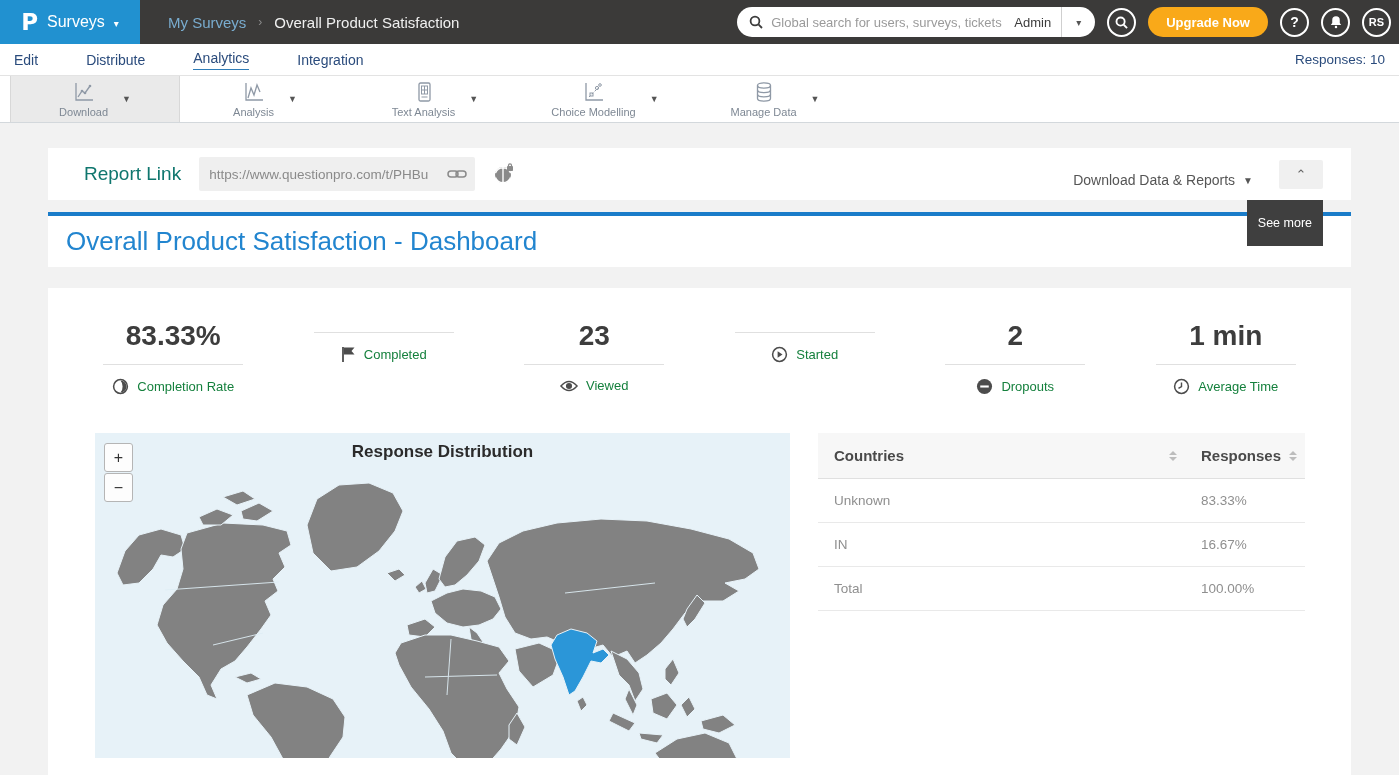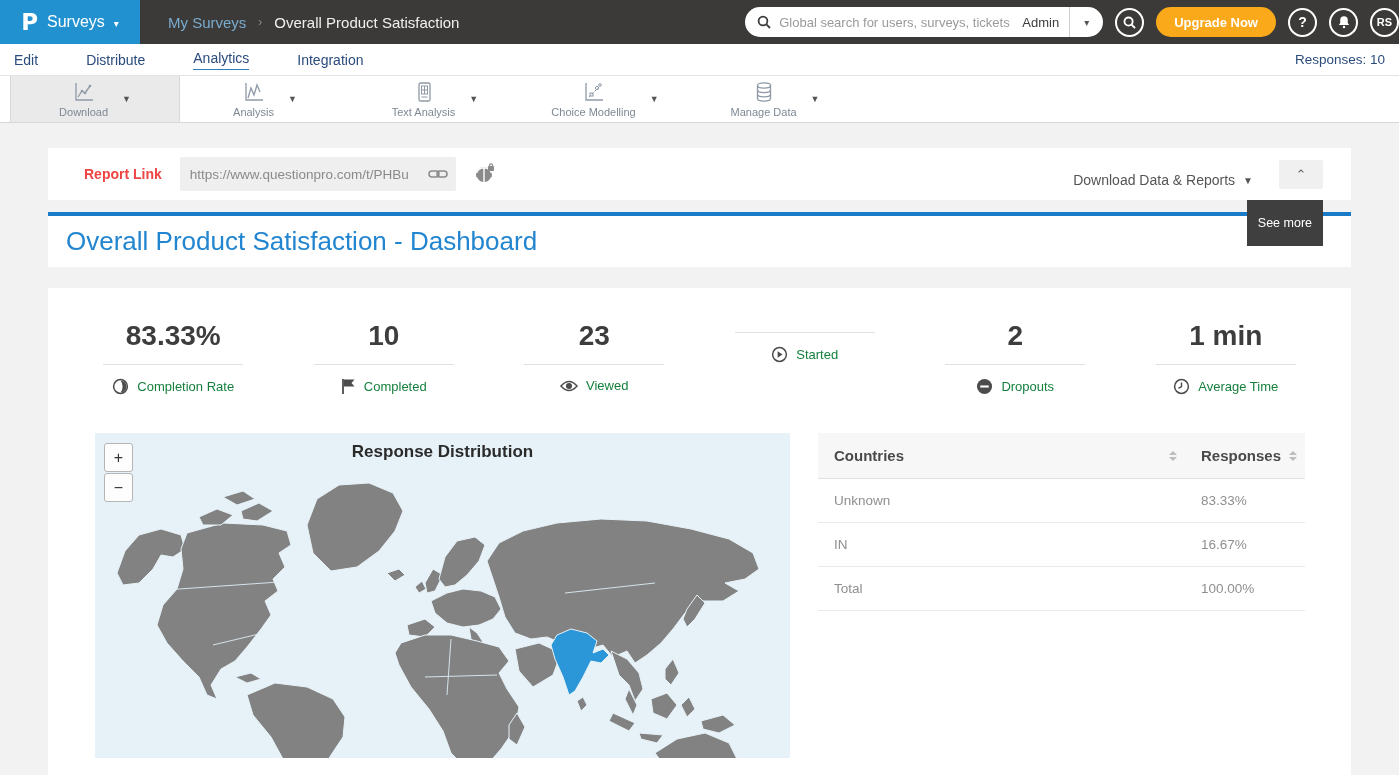--- a/index.html
+++ b/index.html
@@ -10,21 +10,21 @@
   .topbar { height:44px; background:#3b3a39; display:flex; align-items:center; }
   .logo-box { width:140px; height:44px; background:#2191d0; display:flex; align-items:center;
     justify-content:center; gap:9px; color:#fff; cursor:pointer; }
   .logo-p { font-size:23px; font-weight:bold; font-family:"DejaVu Sans", sans-serif; }
   .logo-label { font-size:16px; }
   .logo-caret { font-size:10px; margin-top:2px; }
   .crumbs { display:flex; align-items:center; margin-left:28px; gap:12px; font-size:15px; }
   .crumb-link { color:#79accf; cursor:pointer; }
   .crumb-sep { color:#8b8b8b; font-size:12px; }
   .crumb-current { color:#f0f0f0; }
-  .topbar-right { margin-left:auto; display:flex; align-items:center; gap:12px; padding-right:0; }
+  .topbar-right { margin-left:auto; display:flex; align-items:center; gap:12px; padding-right:8px; }
   .search-pill { width:358px; height:30px; background:#fff; border-radius:15px; display:flex;
     align-items:center; overflow:hidden; }
   .search-pill input { border:none; outline:none; flex:1; font-size:13px; color:#444;
     font-family:inherit; }
   .search-pill input::placeholder { color:#9a9a9a; }
   .search-pill .mag { margin:0 8px 0 12px; display:flex; }
   .scope { font-size:13px; color:#3c3c3c; padding:0 10px; }
   .scope-caret { width:34px; align-self:stretch; border-left:1px solid #cfcfcf; display:flex;
     align-items:center; justify-content:center; color:#555; font-size:10px; cursor:pointer; }
   .circle-btn { width:29px; height:29px; border:2px solid #fff; border-radius:50%; display:flex;
@@ -46,21 +46,21 @@
     cursor:pointer; }
   .tool-item.active { background:#eaeaea; border-left:1px solid #d8d8d8; border-right:1px solid #d8d8d8; }
   .tool-stack { display:flex; flex-direction:column; align-items:center; gap:2px; }
   .tool-label { font-size:11px; color:#7e8894; }
   .tool-caret { font-size:9px; color:#555; }
 
   
   .wrap { margin:0 48px; }
   .report-card { position:relative; margin-top:25px; height:52px; background:#fff; display:flex;
     align-items:center; padding:0 28px 0 36px; }
-  .report-label { font-size:14px; color:#ef4444; margin-right:18px;font-weight:bold; }
+  .report-label { font-size:19px; color:#0f766e; margin-right:18px; }
   .url-box { width:276px; height:34px; background:#efefef; border-radius:2px; display:flex;
     align-items:center; padding:0 8px 0 10px; }
   .url-box input { border:none; outline:none; background:transparent; flex:1; font-size:13.5px;
     color:#8a8a8a; font-family:inherit; }
   .globe-wrap { margin-left:18px; display:flex; cursor:pointer; }
   .dl-group { margin-left:auto; display:flex; align-items:center; gap:8px; color:#555;
     font-size:14px; cursor:pointer;margin-top:12px; }
   .dl-caret { font-size:10px; color:#555; }
   .see-more-btn { margin-left:26px; width:44px; height:29px; background:#f0f0f0; border:none;
     border-radius:2px; color:#666; font-size:13px; cursor:pointer; }
@@ -263,21 +263,20 @@
         <div class="stat-bottom">
           <svg width="17" height="17" viewBox="0 0 18 18">
               <circle cx="9" cy="9" r="7.3" fill="none" stroke="#4c4c4c" stroke-width="1.6"></circle>
               <path d="M9 2.6 a6.4 6.4 0 0 1 0 12.8 a9 9 0 0 0 2.2-6.4 a9 9 0 0 0 -2.2-6.4 z" fill="#4c4c4c"></path>
             </svg>
           <span class="stat-label">Completion Rate</span>
         </div>
       </div>
 
       <div class="stat">
-        <div class="stat-value">10</div>
         <div class="stat-rule"></div>
         <div class="stat-bottom">
           <svg width="15" height="16" viewBox="0 0 15 16">
               <line x1="2" y1="1" x2="2" y2="16" stroke="#4c4c4c" stroke-width="1.8"></line>
               <path d="M3 1.5 h10.5 l-3 3.5 l3 3.5 h-10.5 z" fill="#4c4c4c"></path>
             </svg>
           <span class="stat-label">Completed</span>
         </div>
       </div>
 

